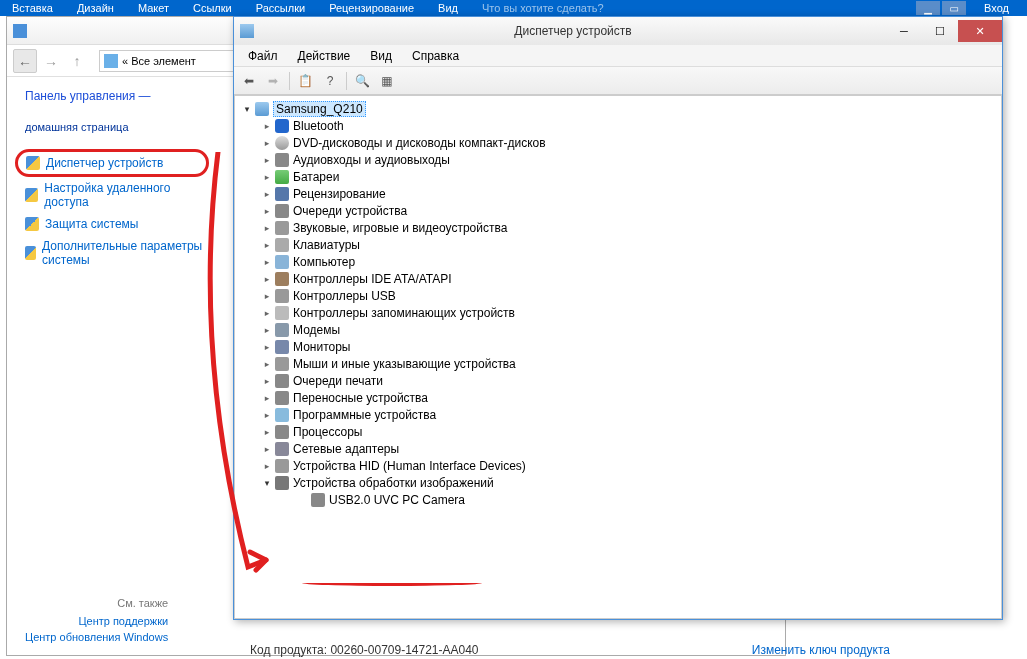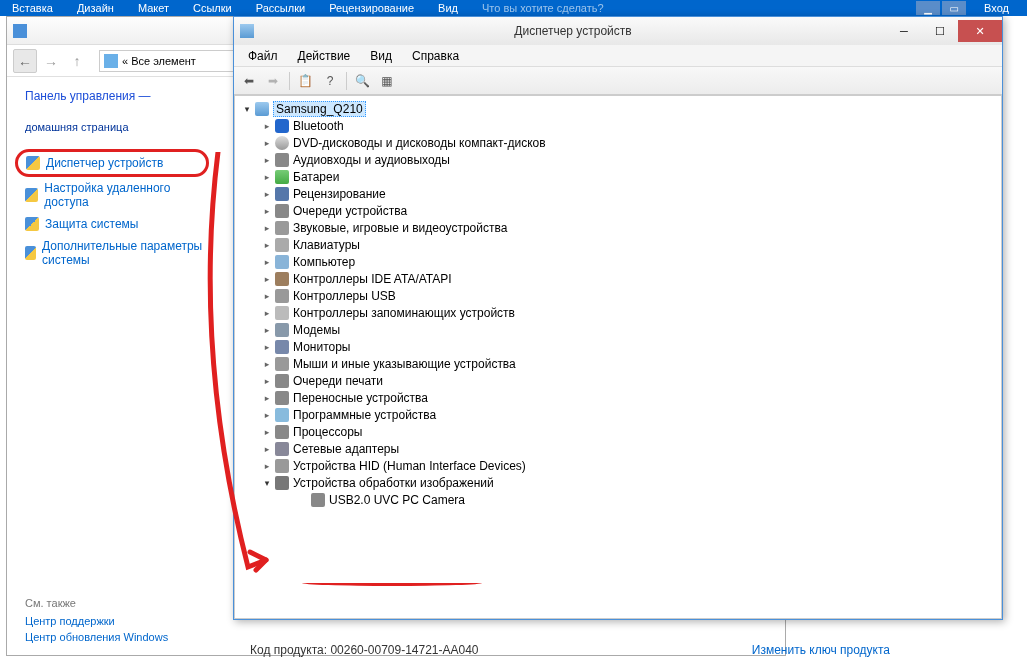--- a/index.html
+++ b/index.html
@@ -126,20 +126,21 @@
       border: 3px solid #e02020;
       border-radius: 16px;
       padding: 4px 8px;
       margin-left: -10px;
     }
     .cp-footer {
       position: absolute;
       bottom: 8px;
       left: 18px;
       font-size: 11px;
+      text-align: right;
     }
     .cp-footer-title { color: #777; margin-bottom: 6px; }
     .cp-footer-link { color: #0066cc; margin-bottom: 4px; cursor: pointer; }
     .cp-bottom-line {
       position: absolute;
       bottom: 2px;
       left: 250px;
       font-size: 12px;
       color: #333;
       display: flex;

